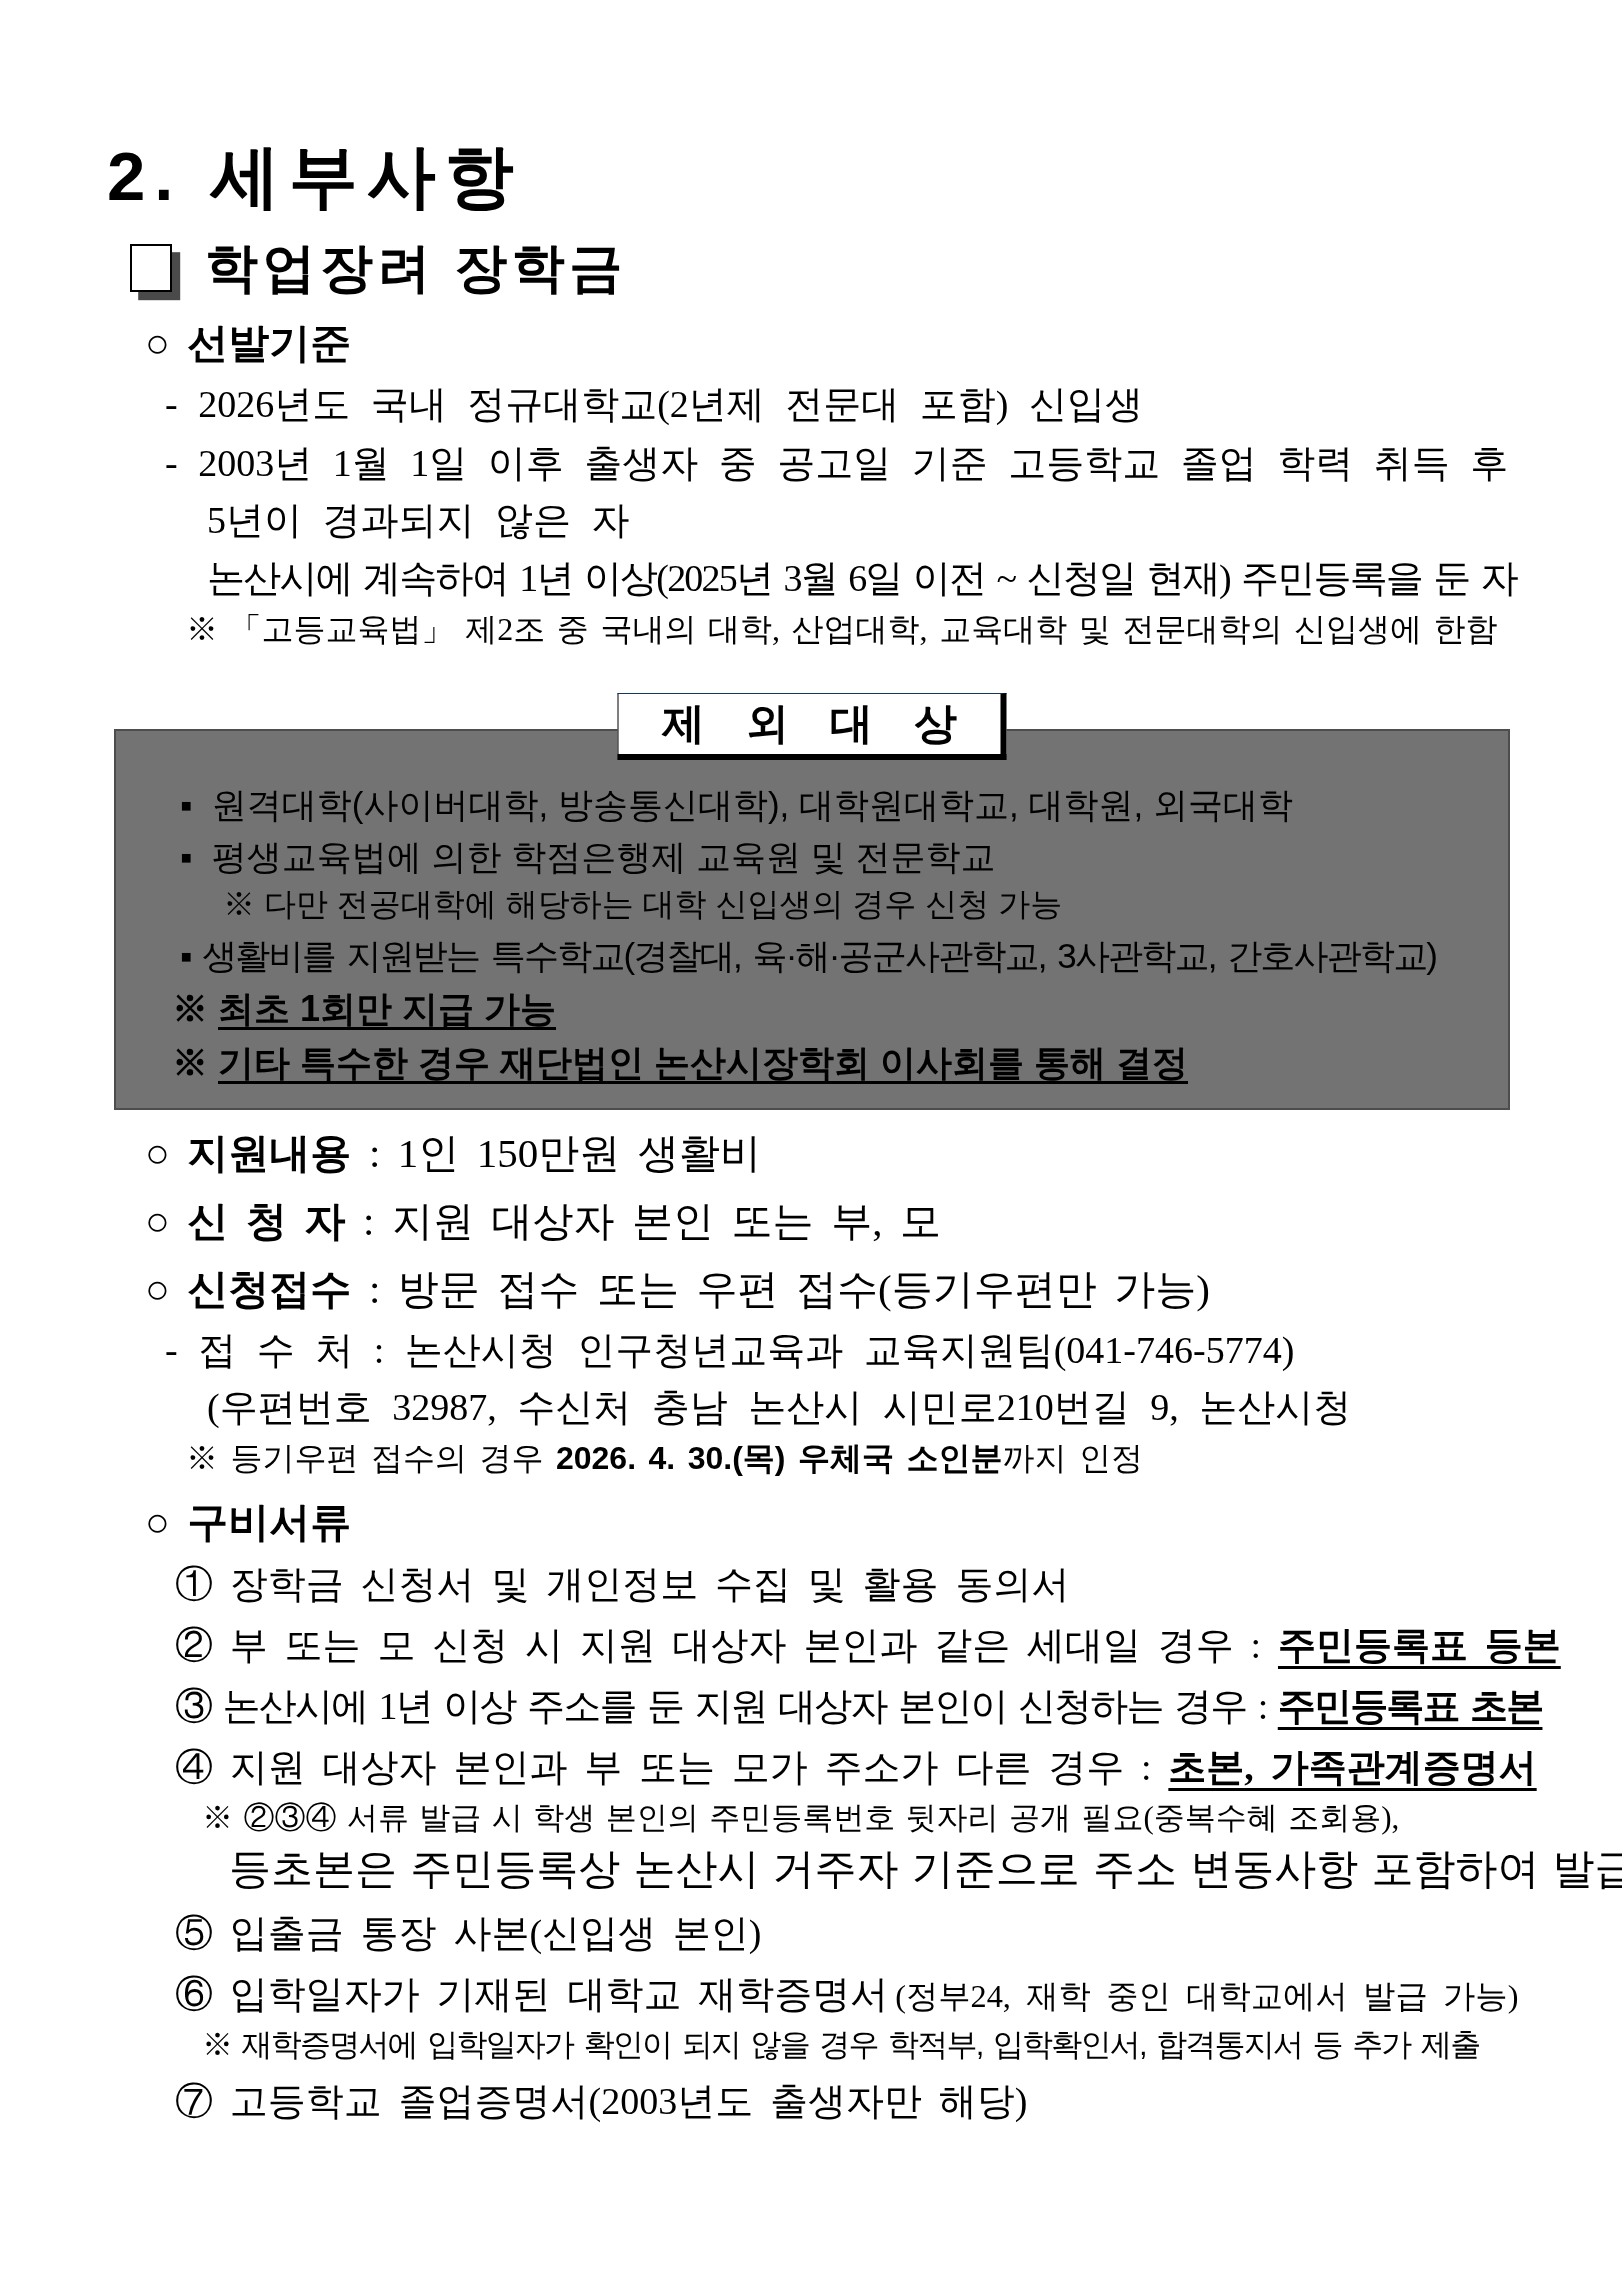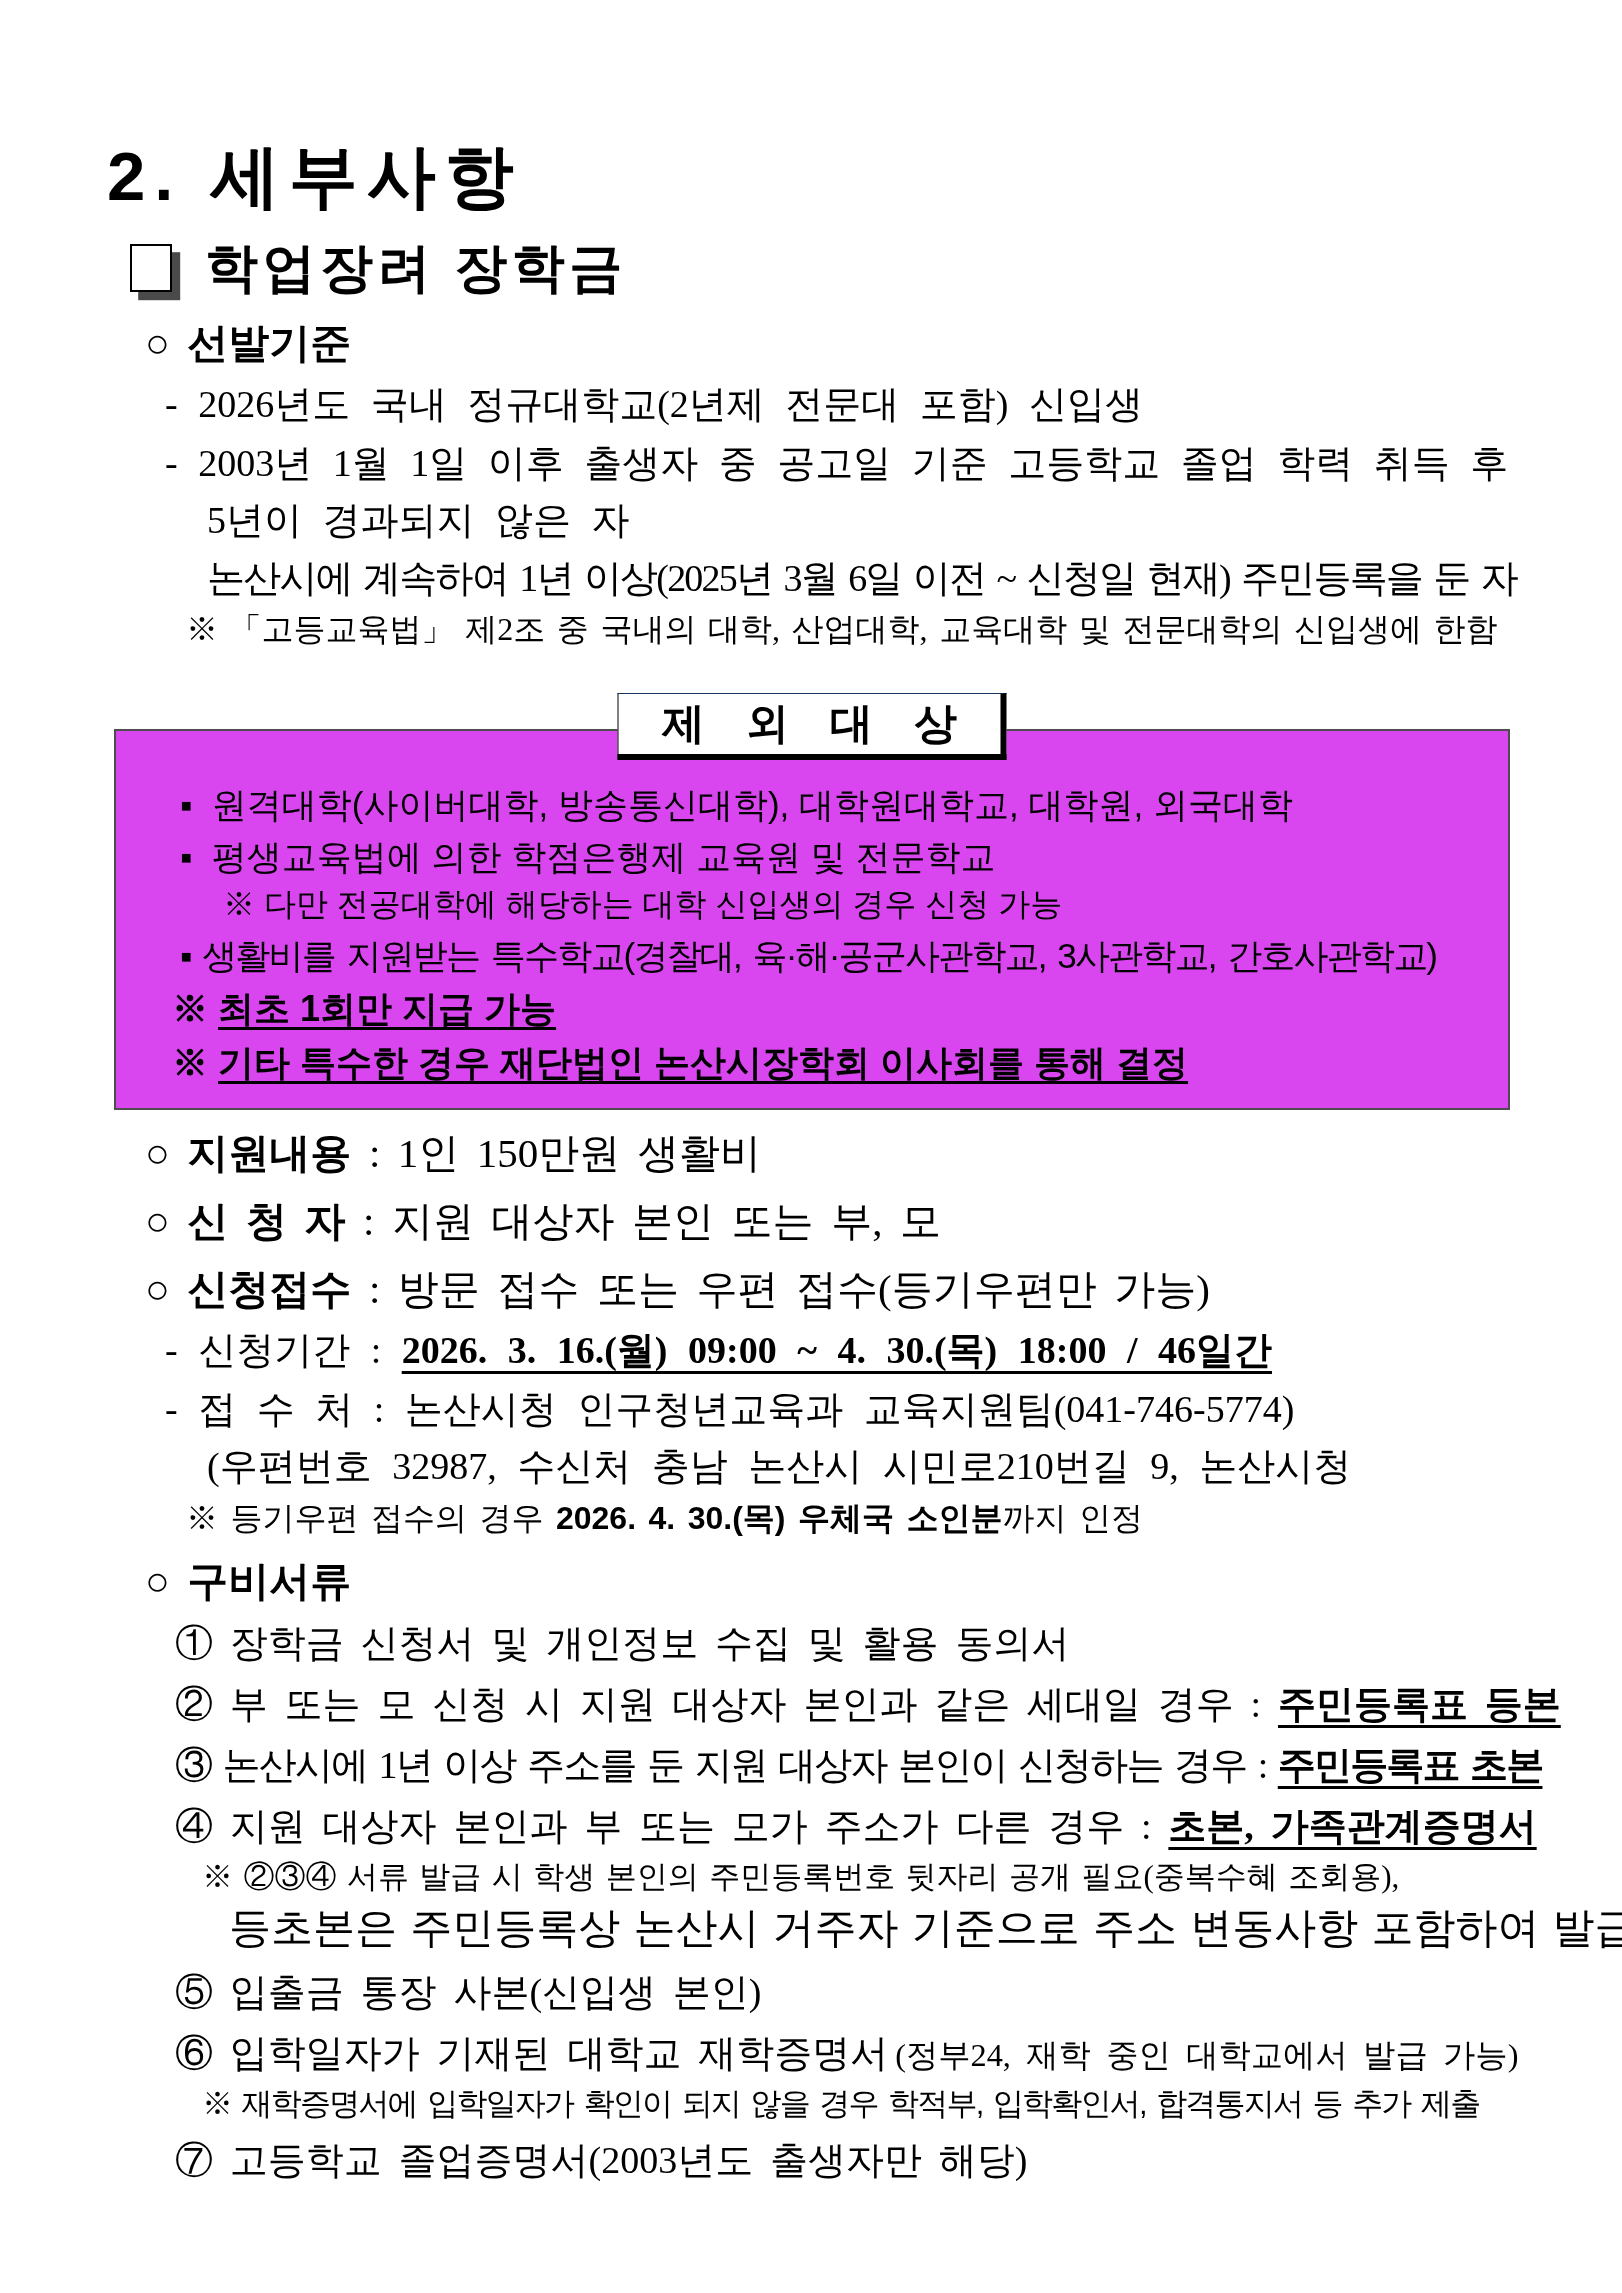--- a/index.html
+++ b/index.html
@@ -46,21 +46,21 @@
   .sub {font-size:31px;margin:9px 0 0 202px;word-spacing:2.7px;}
   .sub2{font-size:42px;margin:7.3px 0 0 229px;word-spacing:2.7px;font-family:Liberation Serif, serif;}
   .tight{letter-spacing:-1.8px;word-spacing:3.6px;}
 
   
   .exclusion-box{
     position:relative;
     margin:80px 113px 0 114px;
     border:2.7px solid #4d4d4d;
     padding:42px 11px 23.6px 0;
-    background:#d946ef;
+    background:#737373;
   }
   .box-title{
     position:absolute;top:-38px;left:50%;transform:translateX(-50%);
     width:382px;height:60px;background:#fff;
     border:1.8px solid #000;border-top-color:#17375e;
     border-right-width:6.4px;border-bottom-width:6.4px;
     display:flex;align-items:center;justify-content:center;
     font-family:"Liberation Sans", sans-serif;
     font-weight:700;font-size:43px;
     letter-spacing:14.5px;text-indent:14.5px;
@@ -95,21 +95,20 @@
         <div class="line bxb tight"><span>▪ 생활비를 지원받는 특수학교(경찰대, 육·해·공군사관학교, 3사관학교, 간호사관학교)</span></div>
         <div class="line bxw"><span>※ </span><span class="u">최초 1회만 지급 가능</span></div>
         <div class="line bxw"><span>※ </span><span class="u">기타 특수한 경우 재단법인 논산시장학회 이사회를 통해 결정</span></div>
       </div>
   </div>
 
   <div id="bodylines">
       <div class="line sec"><span>○ </span><span class="b">지원내용</span><span> : 1인 150만원 생활비</span></div>
       <div class="line sec"><span>○ </span><span class="b">신 청 자</span><span> : 지원 대상자 본인 또는 부, 모</span></div>
       <div class="line sec"><span>○ </span><span class="b">신청접수</span><span> : 방문 접수 또는 우편 접수(등기우편만 가능)</span></div>
-      <div class="line dash"><span>- 신청기간 : </span><span class="b u">2026. 3. 16.(월) 09:00 ~ 4. 30.(목) 18:00 / 46일간</span></div>
       <div class="line dash"><span>- 접 수 처 : 논산시청 인구청년교육과 교육지원팀(041-746-5774)</span></div>
       <div class="line cont"><span>(우편번호 32987, 수신처 충남 논산시 시민로210번길 9, 논산시청</span></div>
       <div class="line note sans"><span>※ 등기우편 접수의 경우 </span><span class="b">2026. 4. 30.(목) 우체국 소인분</span><span>까지 인정</span></div>
       <div class="line sec"><span>○ </span><span class="b">구비서류</span></div>
       <div class="line item"><span>① 장학금 신청서 및 개인정보 수집 및 활용 동의서</span></div>
       <div class="line item"><span>② 부 또는 모 신청 시 지원 대상자 본인과 같은 세대일 경우 : </span><span class="b u">주민등록표 등본</span></div>
       <div class="line item tight"><span>③ 논산시에 1년 이상 주소를 둔 지원 대상자 본인이 신청하는 경우 : </span><span class="b u">주민등록표 초본</span></div>
       <div class="line item"><span>④ 지원 대상자 본인과 부 또는 모가 주소가 다른 경우 : </span><span class="b u">초본, 가족관계증명서</span></div>
       <div class="line sub"><span>※ ②③④ 서류 발급 시 학생 본인의 주민등록번호 뒷자리 공개 필요(중복수혜 조회용),</span></div>
       <div class="line sub2"><span>등초본은 주민등록상 논산시 거주자 기준으로 주소 변동사항 포함하여 발급</span></div>

